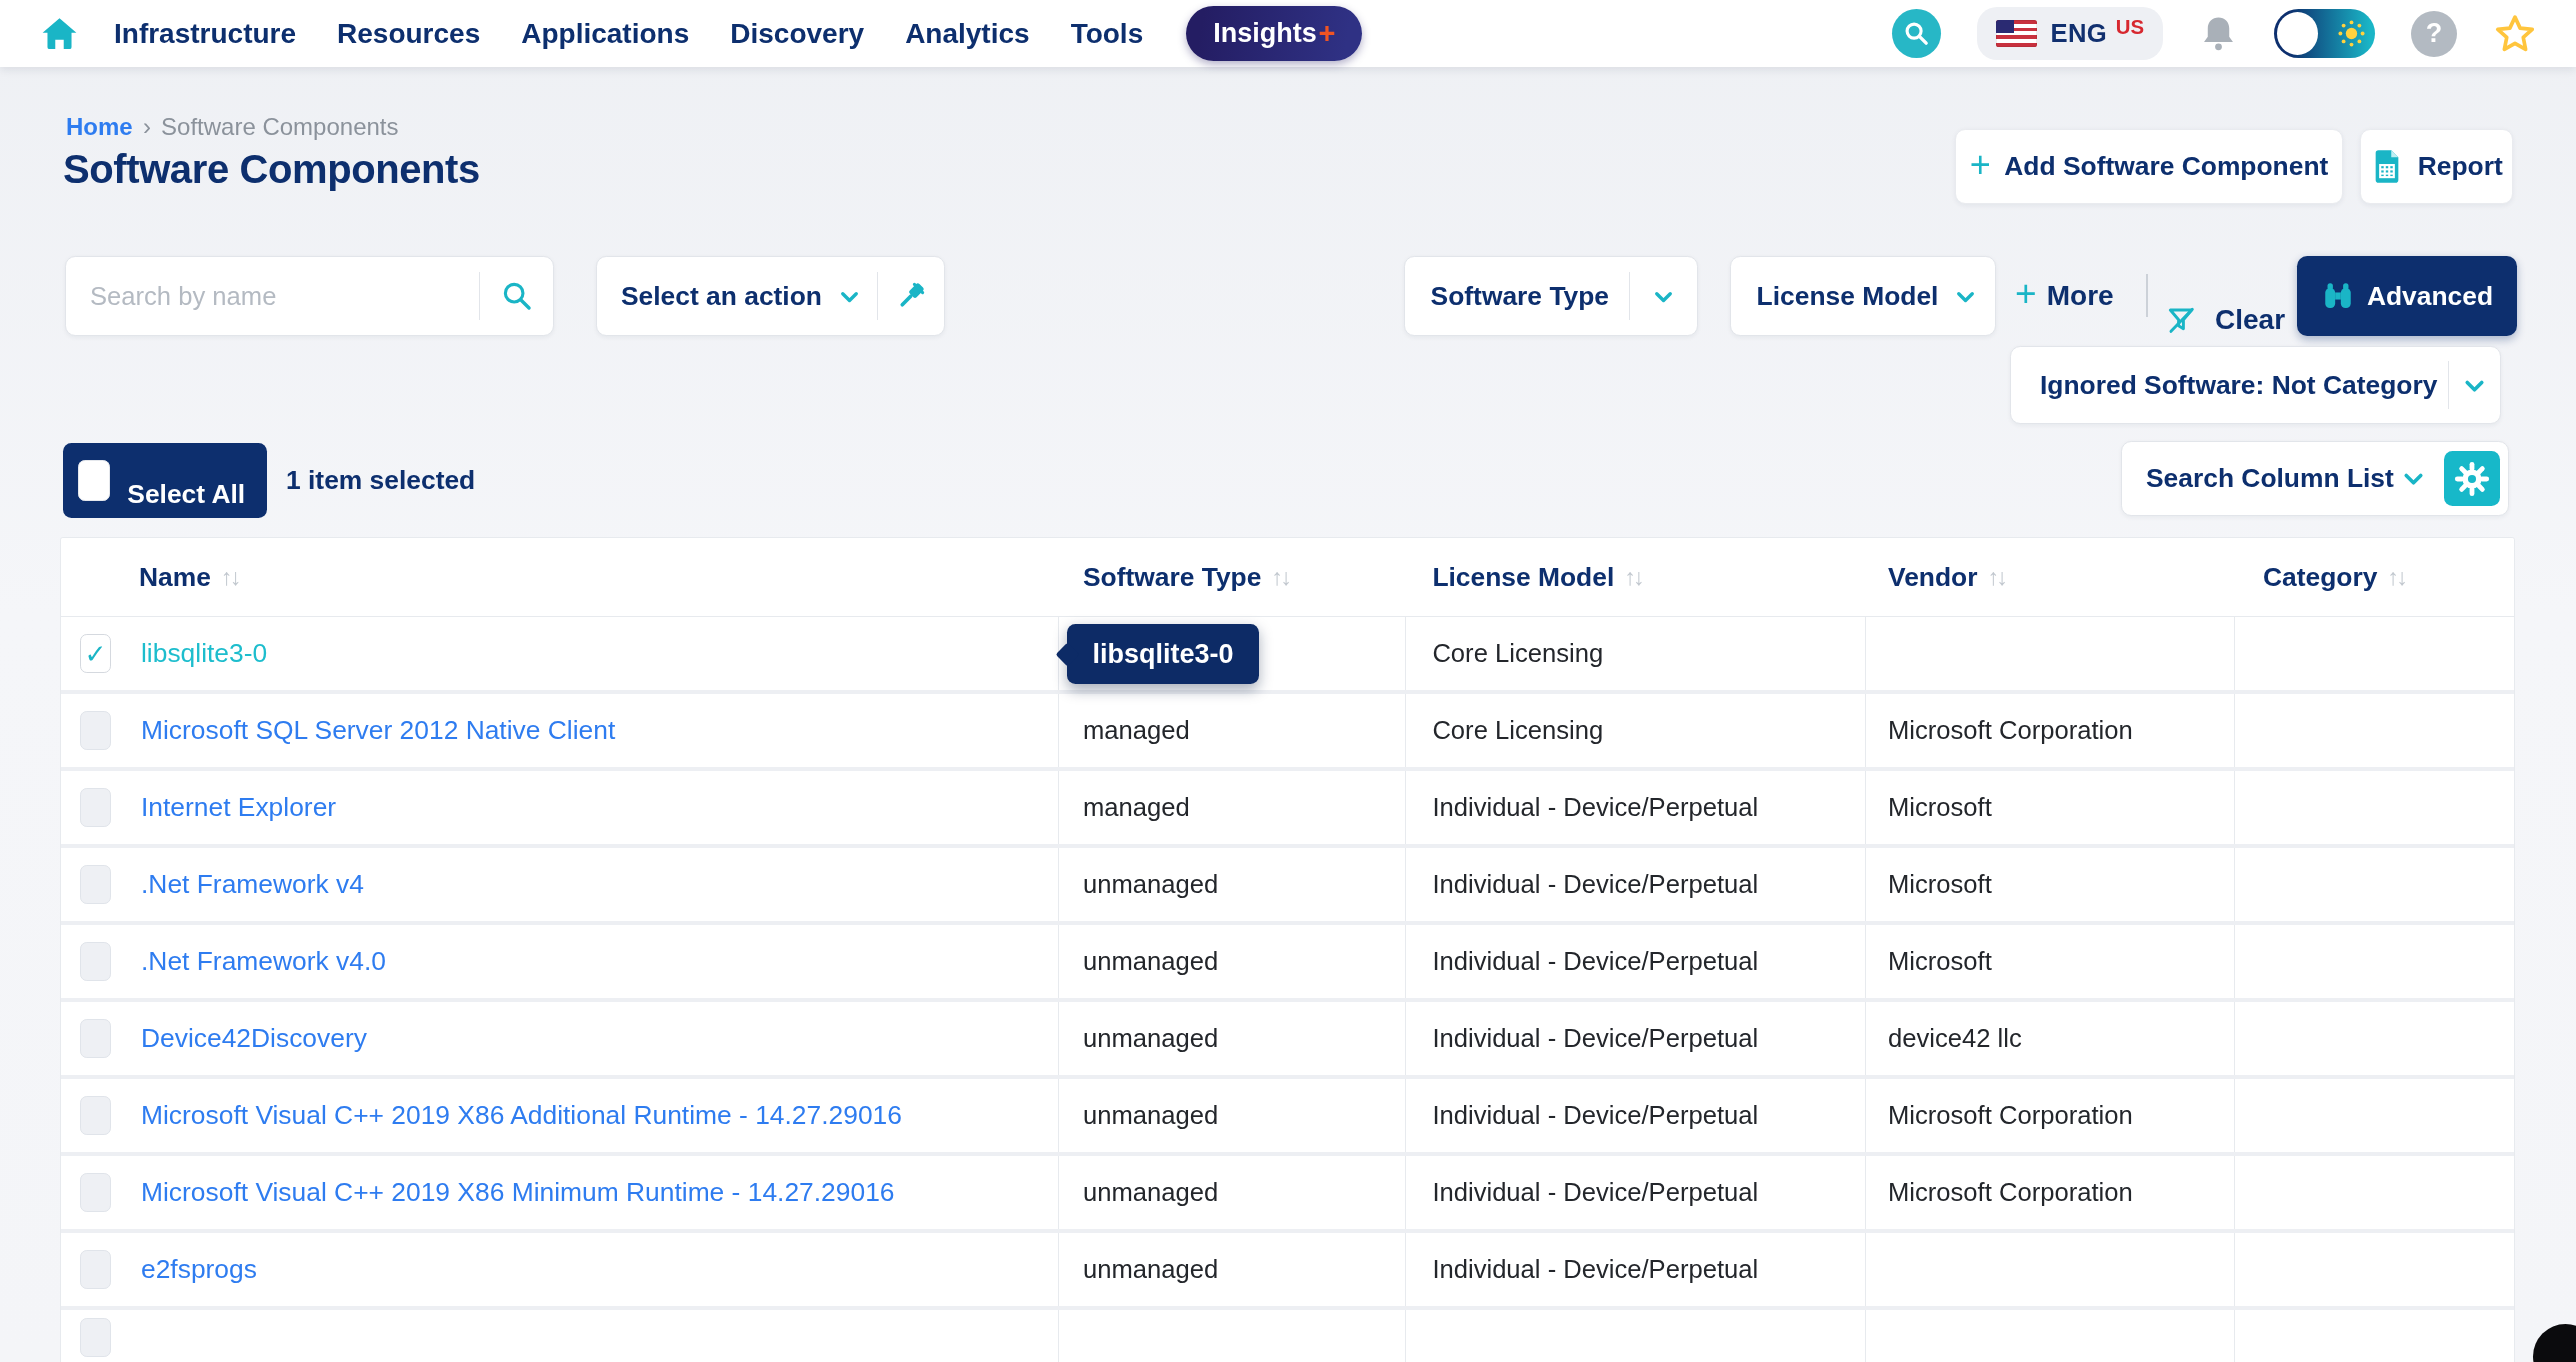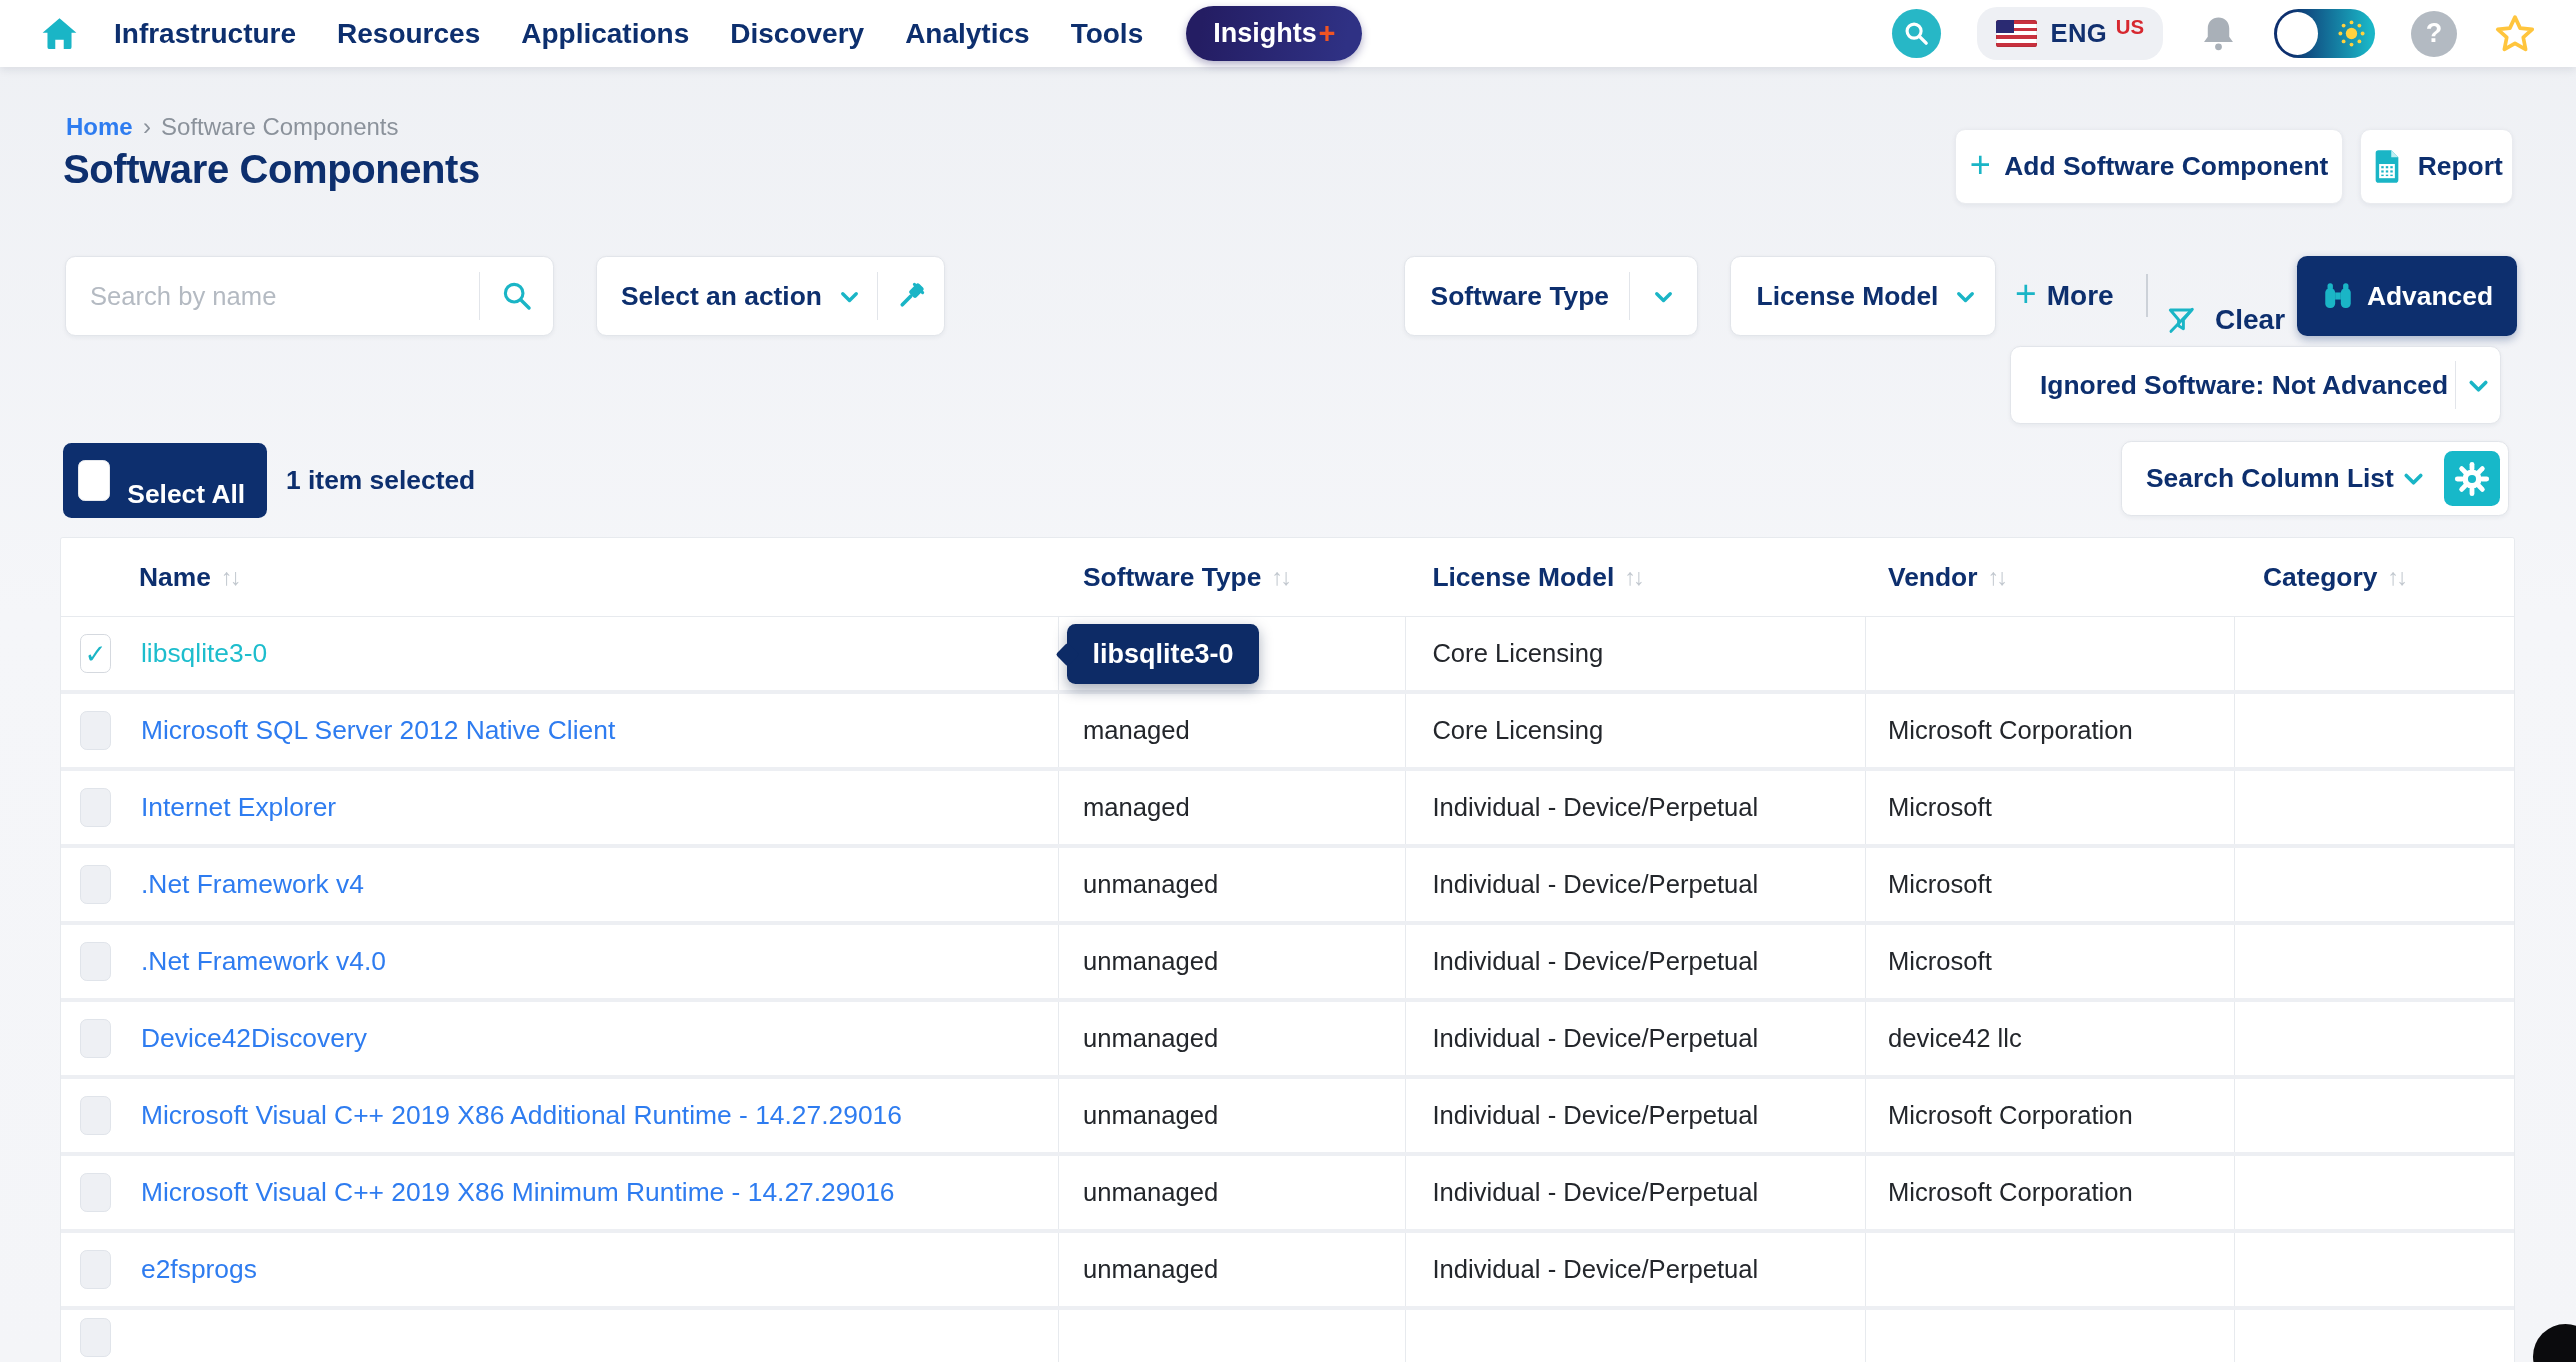--- a/index.html
+++ b/index.html
@@ -311,21 +311,21 @@
       <rect x="14" y="6.5" width="7" height="14" rx="3.2"></rect>
       <rect x="10" y="9.5" width="4" height="5"></rect>
       <rect x="4.6" y="3" width="3.8" height="5" rx="1.8"></rect>
       <rect x="15.6" y="3" width="3.8" height="5" rx="1.8"></rect>
     </g>
   </svg>
   <span>Advanced</span>
 </div>
 
 <div class="ctl ignored-box">
-  <span class="ctl-label">Ignored Software: Not Advanced</span>
+  <span class="ctl-label">Ignored Software: Not Category</span>
   <div class="v-div"></div>
   <span class="chev">
     <svg width="29" height="29" viewBox="0 0 24 24">
         <polyline points="6,9.5 12,15.5 18,9.5" fill="none" stroke="#1ab5c6" stroke-width="3" stroke-linecap="round" stroke-linejoin="round"></polyline>
       </svg>
   </span>
 </div>
 
 <div class="select-all-btn">
   <div class="select-all-cbx"></div>

